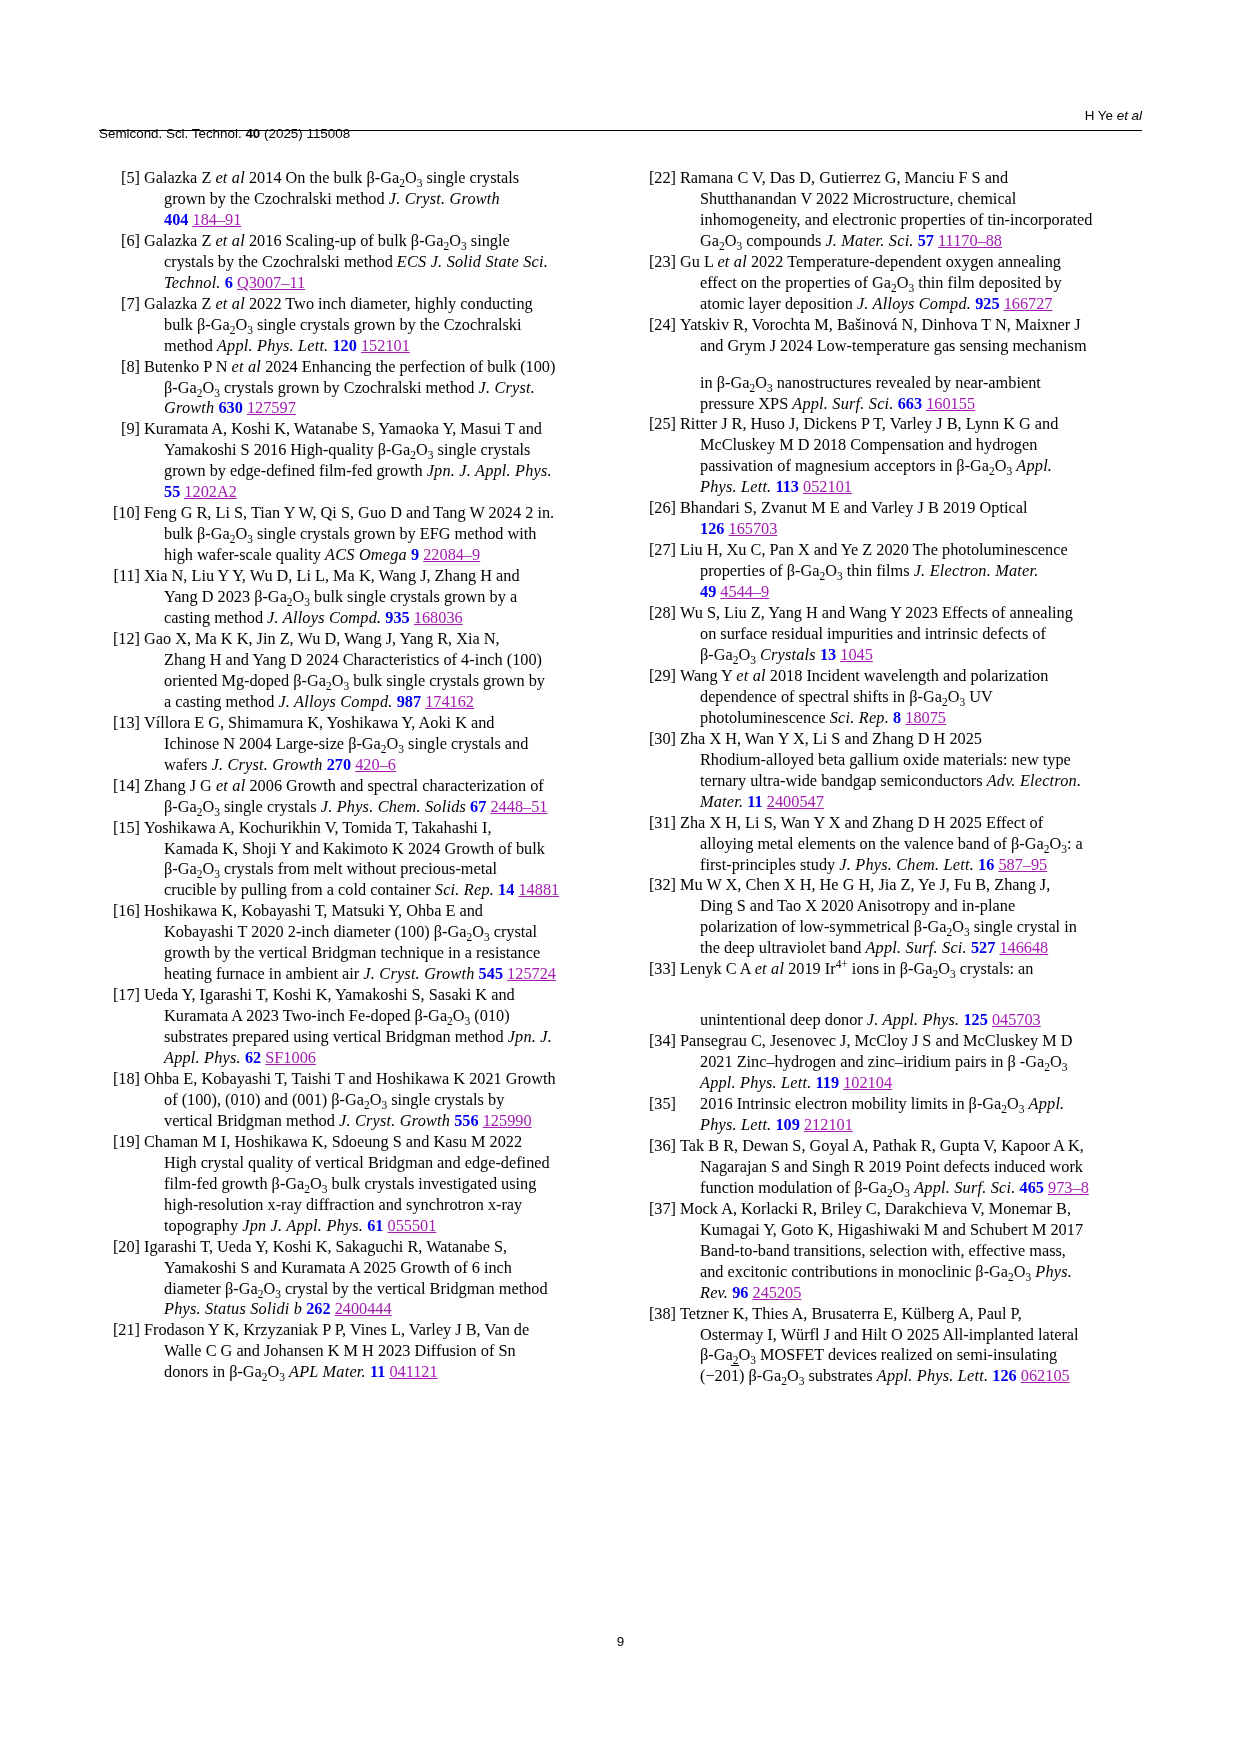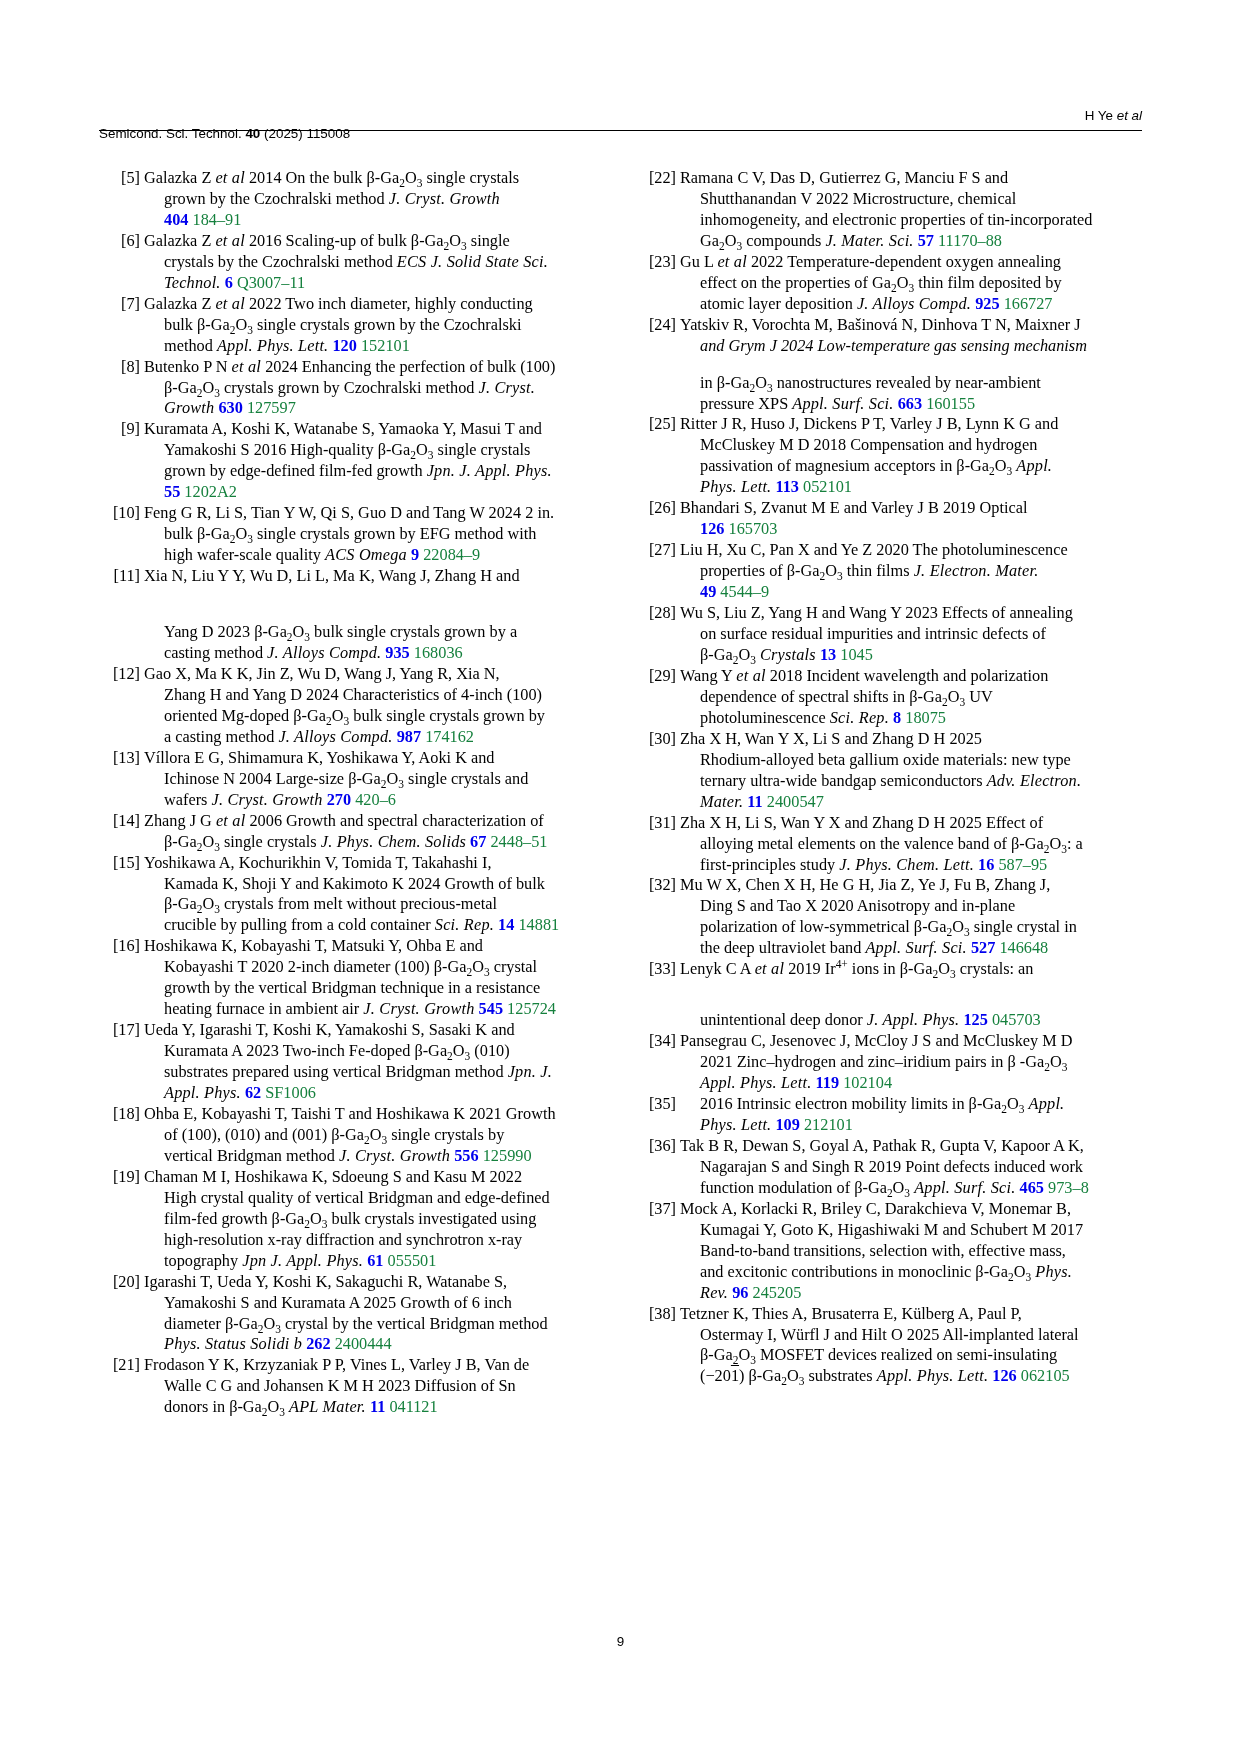--- a/index.html
+++ b/index.html
@@ -16,21 +16,21 @@
   .col {
     position: absolute; top: 168px;
     font-family: "Liberation Serif", serif; font-size: 16.3px; line-height: 20.95px; color: #000;
   }
   .col.left { left: 103px; width: 512px; }
   .col.right { left: 639px; width: 522px; }
   .ref { position: relative; padding-left: 41px; }
   .ref .num { position: absolute; left: 0; top: 0; width: 37px; text-align: right; }
   .j { font-style: italic; letter-spacing: 0.2px; }
   .v { color: #0000ee; font-weight: bold; }
-  .p { color: #15803d; }
+  .p { color: #a21caf; text-decoration: underline; }
   .line { display: block; white-space: nowrap; }
   sub, sup { font-size: 70%; line-height: 0; }
   .pagenum {
     position: absolute; left: 0; width: 1241px; top: 1634px; text-align: center;
     font-family: "Liberation Sans", sans-serif; font-size: 13.4px;
   }
 </style>
 </head>
 <body>
 
@@ -74,21 +74,21 @@
     </div>
     <div class="ref">
       <span class="num">[10]</span>
       <span class="line"><span>Feng G R, Li S, Tian Y W, Qi S, Guo D and Tang W 2024 2 in.</span></span>
       <span class="line" style="padding-left: 20px;"><span>bulk β-Ga<sub>2</sub>O<sub>3</sub> single crystals grown by EFG method with</span></span>
       <span class="line" style="padding-left: 20px;"><span>high wafer-scale quality </span><span class="j">ACS Omega</span><span> </span><a class="v">9</a><span> </span><a class="p">22084–9</a></span>
     </div>
     <div class="ref">
       <span class="num">[11]</span>
       <span class="line"><span>Xia N, Liu Y Y, Wu D, Li L, Ma K, Wang J, Zhang H and</span></span>
-      <span class="line" style="padding-left: 20px; margin-top: 35px;"><span>Yang D 2023 β-Ga<sub>2</sub>O<sub>3</sub> bulk single crystals grown by a</span></span>
+      <span class="line" style="padding-left: 20px;"><span>Yang D 2023 β-Ga<sub>2</sub>O<sub>3</sub> bulk single crystals grown by a</span></span>
       <span class="line" style="padding-left: 20px;"><span>casting method </span><span class="j">J. Alloys Compd.</span><span> </span><a class="v">935</a><span> </span><a class="p">168036</a></span>
     </div>
     <div class="ref">
       <span class="num">[12]</span>
       <span class="line"><span>Gao X, Ma K K, Jin Z, Wu D, Wang J, Yang R, Xia N,</span></span>
       <span class="line" style="padding-left: 20px;"><span>Zhang H and Yang D 2024 Characteristics of 4-inch (100)</span></span>
       <span class="line" style="padding-left: 20px;"><span>oriented Mg-doped β-Ga<sub>2</sub>O<sub>3</sub> bulk single crystals grown by</span></span>
       <span class="line" style="padding-left: 20px;"><span>a casting method </span><span class="j">J. Alloys Compd.</span><span> </span><a class="v">987</a><span> </span><a class="p">174162</a></span>
     </div>
     <div class="ref">
@@ -161,21 +161,21 @@
     </div>
     <div class="ref">
       <span class="num">[23]</span>
       <span class="line"><span>Gu L </span><span class="j">et al</span><span> 2022 Temperature-dependent oxygen annealing</span></span>
       <span class="line" style="padding-left: 20px;"><span>effect on the properties of Ga<sub>2</sub>O<sub>3</sub> thin film deposited by</span></span>
       <span class="line" style="padding-left: 20px;"><span>atomic layer deposition </span><span class="j">J. Alloys Compd.</span><span> </span><a class="v">925</a><span> </span><a class="p">166727</a></span>
     </div>
     <div class="ref">
       <span class="num">[24]</span>
       <span class="line"><span>Yatskiv R, Vorochta M, Bašinová N, Dinhova T N, Maixner J</span></span>
-      <span class="line" style="padding-left: 20px; font-style: italic;"><span>and Grym J 2024 Low-temperature gas sensing mechanism</span></span>
+      <span class="line" style="padding-left: 20px;"><span>and Grym J 2024 Low-temperature gas sensing mechanism</span></span>
       <span class="line" style="padding-left: 20px; margin-top: 16px;"><span>in β-Ga<sub>2</sub>O<sub>3</sub> nanostructures revealed by near-ambient</span></span>
       <span class="line" style="padding-left: 20px;"><span>pressure XPS </span><span class="j">Appl. Surf. Sci.</span><span> </span><a class="v">663</a><span> </span><a class="p">160155</a></span>
     </div>
     <div class="ref">
       <span class="num">[25]</span>
       <span class="line"><span>Ritter J R, Huso J, Dickens P T, Varley J B, Lynn K G and</span></span>
       <span class="line" style="padding-left: 20px;"><span>McCluskey M D 2018 Compensation and hydrogen</span></span>
       <span class="line" style="padding-left: 20px;"><span>passivation of magnesium acceptors in β-Ga<sub>2</sub>O<sub>3</sub> </span><span class="j">Appl.</span></span>
       <span class="line" style="padding-left: 20px;"><span class="j">Phys. Lett.</span><span> </span><a class="v">113</a><span> </span><a class="p">052101</a></span>
     </div>

